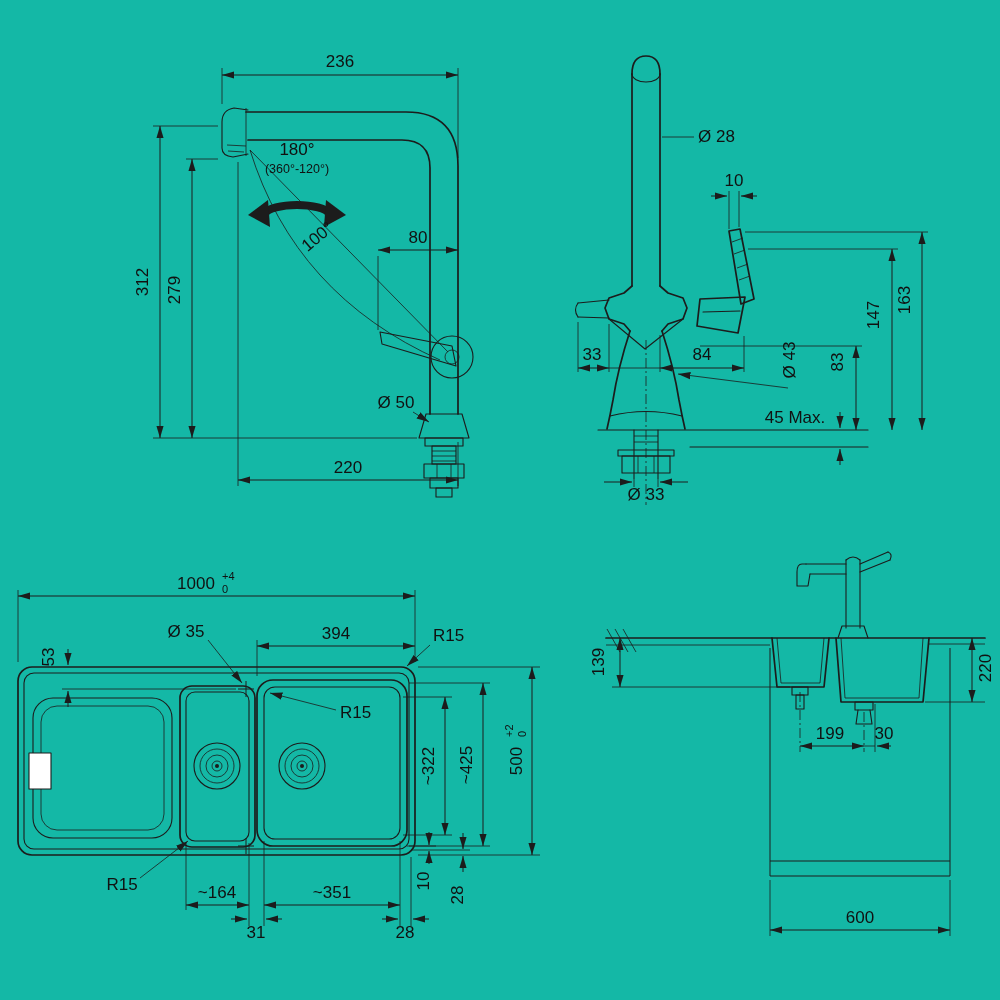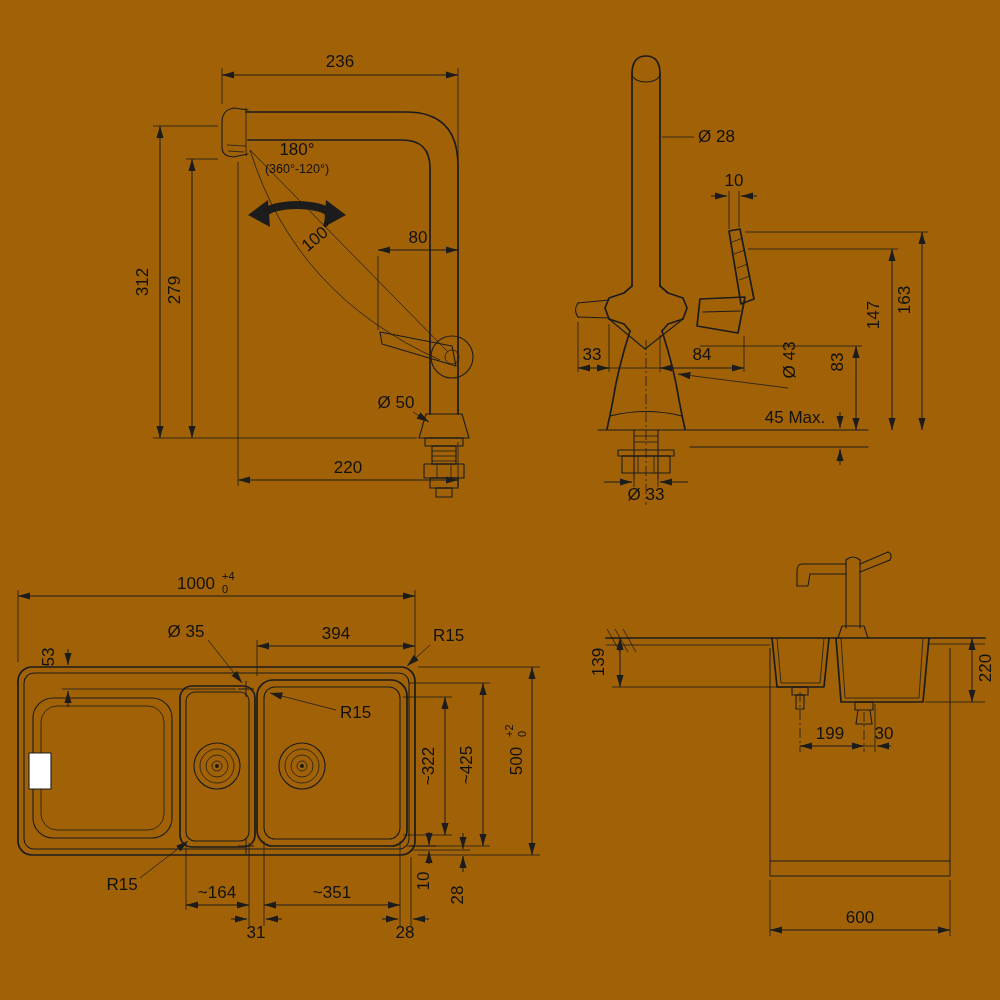--- a/index.html
+++ b/index.html
@@ -1,16 +1,16 @@
 <!DOCTYPE html>
 <html><head>
 <meta charset="utf-8">
 <style>
   html,body{margin:0;padding:0;background:#fff}
-  .sheet{width:1000px;height:1000px;background:#a16207;position:relative;overflow:hidden}
+  .sheet{width:1000px;height:1000px;background:#14b8a6;position:relative;overflow:hidden}
   svg{display:block}
   .o{fill:none;stroke:#1c1c1c;stroke-width:1.7;stroke-linecap:round;stroke-linejoin:round}
   .o2{fill:none;stroke:#1c1c1c;stroke-width:1.1;stroke-linecap:round;stroke-linejoin:round}
   .d{fill:none;stroke:#1c1c1c;stroke-width:1}
   .t{fill:none;stroke:#1c1c1c;stroke-width:0.8}
   .cl{fill:none;stroke:#1c1c1c;stroke-width:0.8;stroke-dasharray:10 3 2 3}
   .blk{fill:#1c1c1c;stroke:none}
   .wht{fill:#fff}
   text{font-family:"Liberation Sans",sans-serif;font-size:17px;fill:#111}
   .mid{text-anchor:middle}

